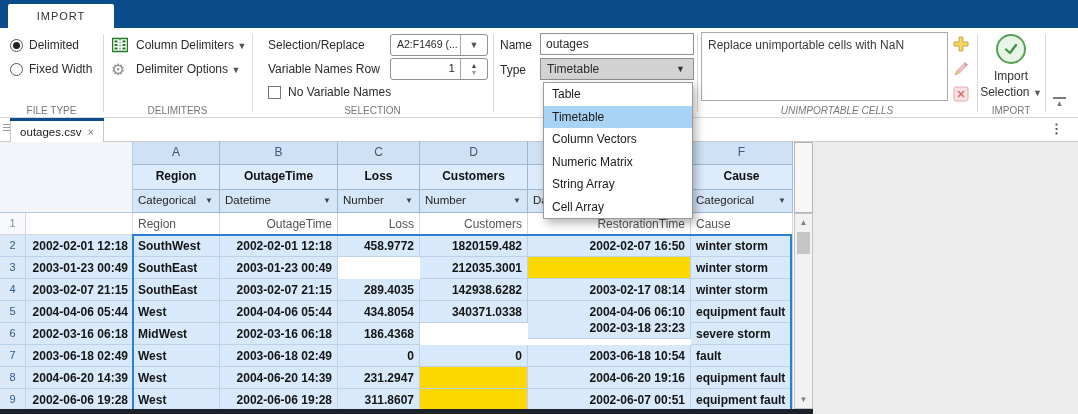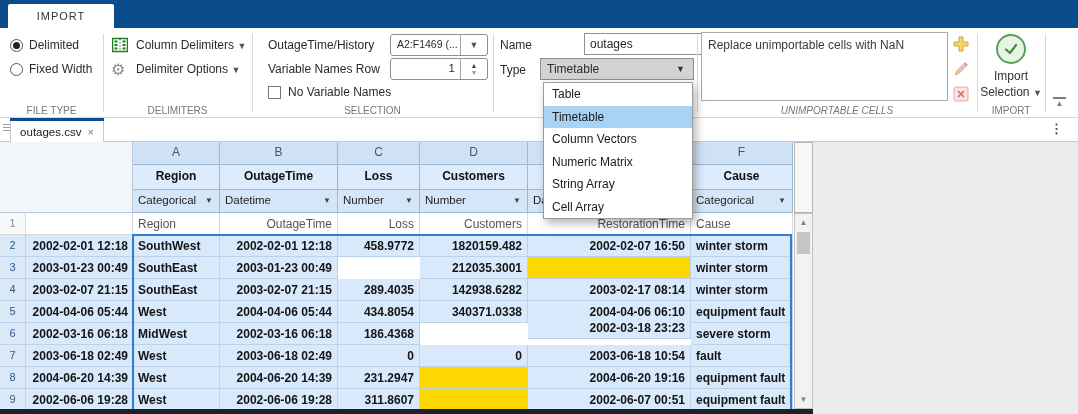--- a/index.html
+++ b/index.html
@@ -119,42 +119,42 @@
           <rect x="10.5" y="7" width="3" height="2" fill="#1f7a1f"></rect>
           <rect x="10.5" y="10.5" width="3" height="2" fill="#1f7a1f"></rect>
       </svg>
     </div>
     <div class="lbl" style="left:136px;top:10px;"><span>Column Delimiters</span> <span class="ddarrow">▼</span></div>
     <div class="abs" style="left:111px;top:34px;font-size:16px;color:#8f8f8f;line-height:16px;">⚙</div>
     <div class="lbl" style="left:136px;top:34px;"><span>Delimiter Options</span> <span class="ddarrow">▼</span></div>
     <div class="grp-label" style="left:103px;width:149px;">DELIMITERS</div>
     <div class="vsep" style="left:252px;"></div>
 
-    <div class="lbl" style="left:268px;top:10px;">OutageTime/History</div>
+    <div class="lbl" style="left:268px;top:10px;">Selection/Replace</div>
     <div class="combo" style="left:390px;top:6px;width:98px;height:22px;">
       <div class="txt">A2:F1469 (...</div>
       <div class="btn">
           <span class="ddarrow">▼</span>
         </div>
     </div>
     <div class="lbl" style="left:268px;top:34px;">Variable Names Row</div>
     <div class="combo spin" style="left:390px;top:30px;width:98px;height:22px;">
       <div class="txt">1</div>
       <div class="btn">
           <span>▲</span>
           <span class="dn">▼</span>
         </div>
     </div>
     <div class="checkbox" style="left:268px;top:58px;"></div>
     <div class="lbl" style="left:288px;top:57px;">No Variable Names</div>
     <div class="grp-label" style="left:252px;width:241px;">SELECTION</div>
     <div class="vsep" style="left:493px;"></div>
 
     <div class="lbl" style="left:500px;top:10px;">Name</div>
-    <div class="input" style="left:540px;top:5px;width:154px;height:22px;margin-left:44px;">outages</div>
+    <div class="input" style="left:540px;top:5px;width:154px;height:22px;">outages</div>
     <div class="lbl" style="left:500px;top:35px;">Type</div>
     <div class="typecombo" style="left:540px;top:30px;width:154px;height:22px;">
       <span>Timetable</span>
       <span class="ar">▼</span>
     </div>
     <div class="vsep" style="left:697px;"></div>
 
     <div class="rulebox" style="left:701px;top:4px;width:247px;height:69px;">Replace unimportable cells with NaN</div>
     <div class="sidebtn" style="left:951px;top:6px;">
       <svg width="18" height="18" viewBox="0 0 18 18">

